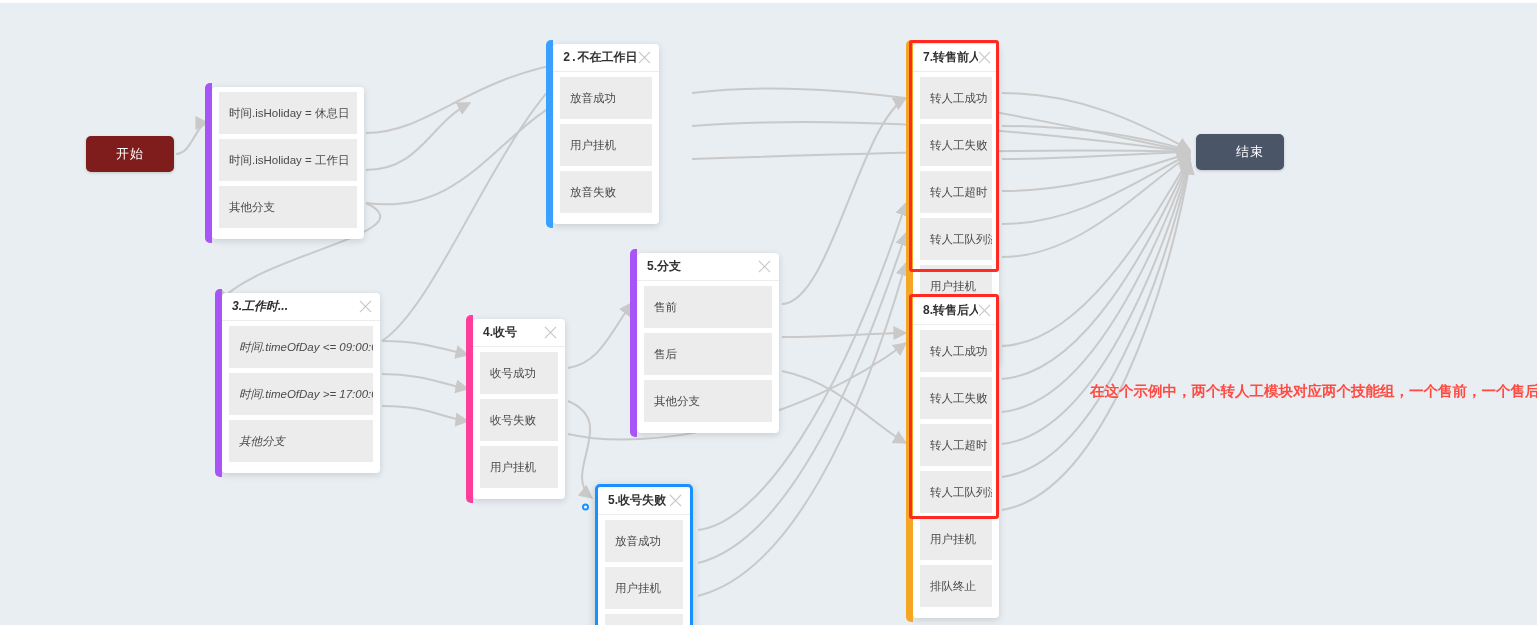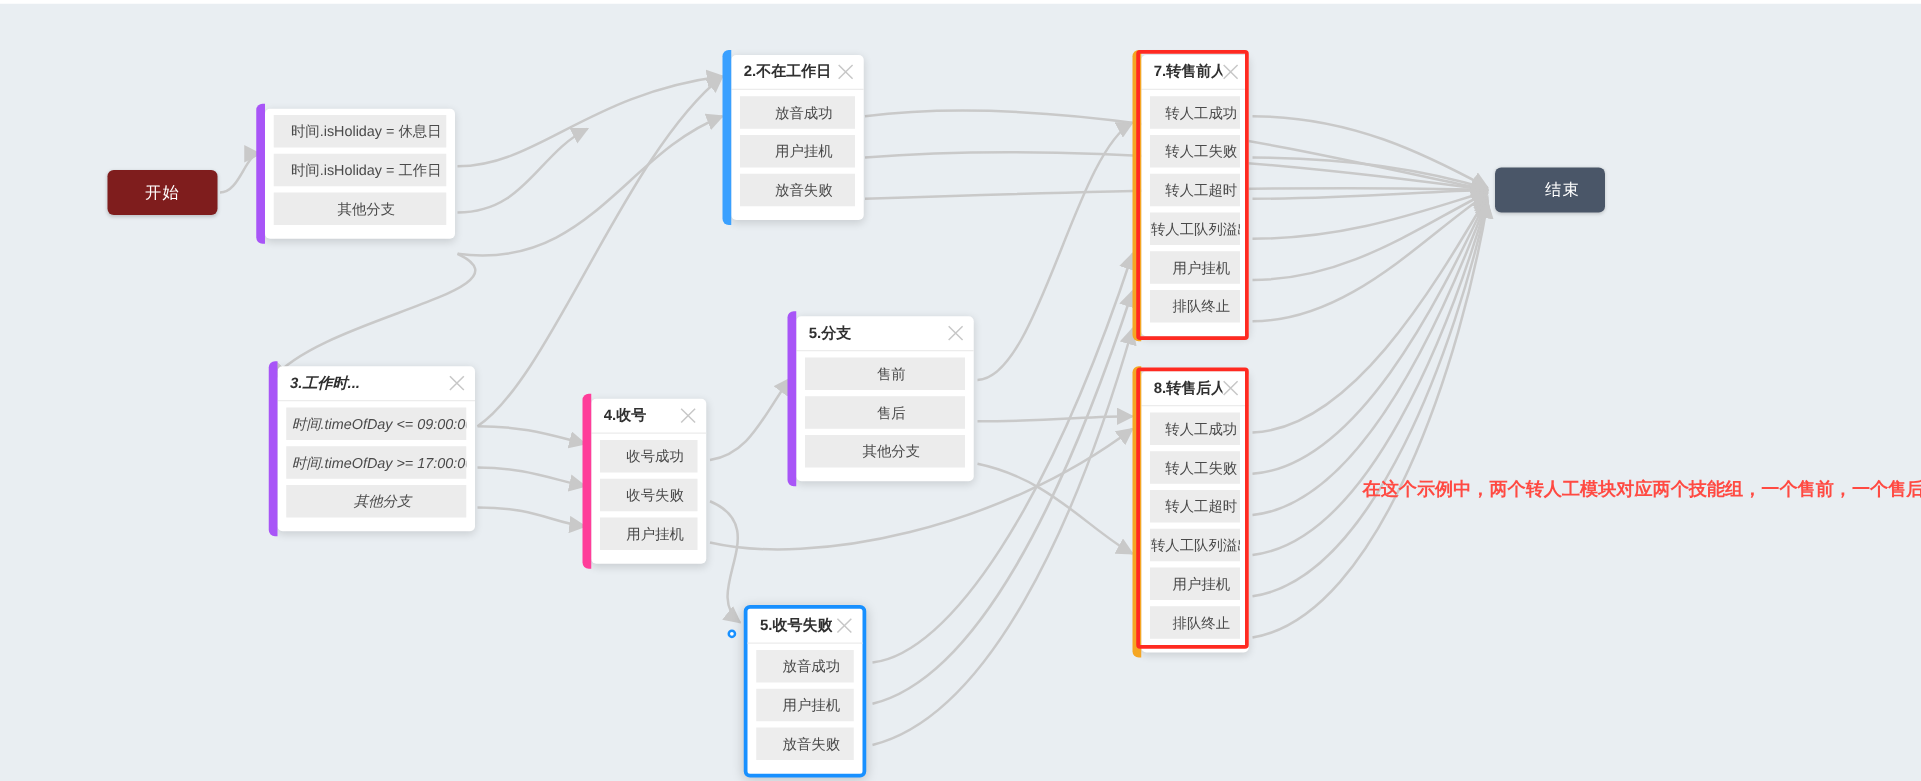--- a/index.html
+++ b/index.html
@@ -74,30 +74,29 @@
   .close-icon {
     width: 13px; height: 13px;
     flex: 0 0 13px;
     opacity: .55;
   }
   .close-icon svg { display: block; }
   .node-body { padding: 5px 7px 0 7px; }
   .port-row {
     position: relative;
     background: #ececec;
-    height: 26px;
+    height: 42px;
     margin-bottom: 5px;
     display: flex;
     align-items: center;
     padding-left: 10px;
     font-size: 11.5px;
     color: #4a4a4a;
     white-space: nowrap;
     overflow: hidden;
-    justify-content: center;
   }
   .node.selected .port-row { background: #ededed; }
   .port-dot {
     position: absolute;
     width: 7px; height: 7px;
     border-radius: 50%;
     background: #ffffff;
     border: 2px solid #1890ff;
     top: 50%;
     transform: translateY(-50%);
@@ -190,21 +189,21 @@
             <span>时间.isHoliday = 休息日</span>
           </div>
           <div class="port-row">
             <span>时间.isHoliday = 工作日</span>
           </div>
           <div class="port-row">
             <span>其他分支</span>
           </div>
         </div>
       </div>
-      <div class="node" style="left: 585px; top: 41px; width: 106px;">
+      <div class="node" style="left: 553px; top: 41px; width: 106px; font-family: Liberation Mono, monospace;">
         <div class="accent" style="background: rgb(58, 160, 255);"></div>
         <div class="node-head">
           <div class="node-title">2.不在工作日</div>
           <span class="close-icon">
             <svg viewBox="0 0 14 14">
               <path d="M1 1 L13 13 M13 1 L1 13" stroke="#9b9b9b" stroke-width="1.3" fill="none"></path>
             </svg>
           </span>
         </div>
         <div class="node-body">

